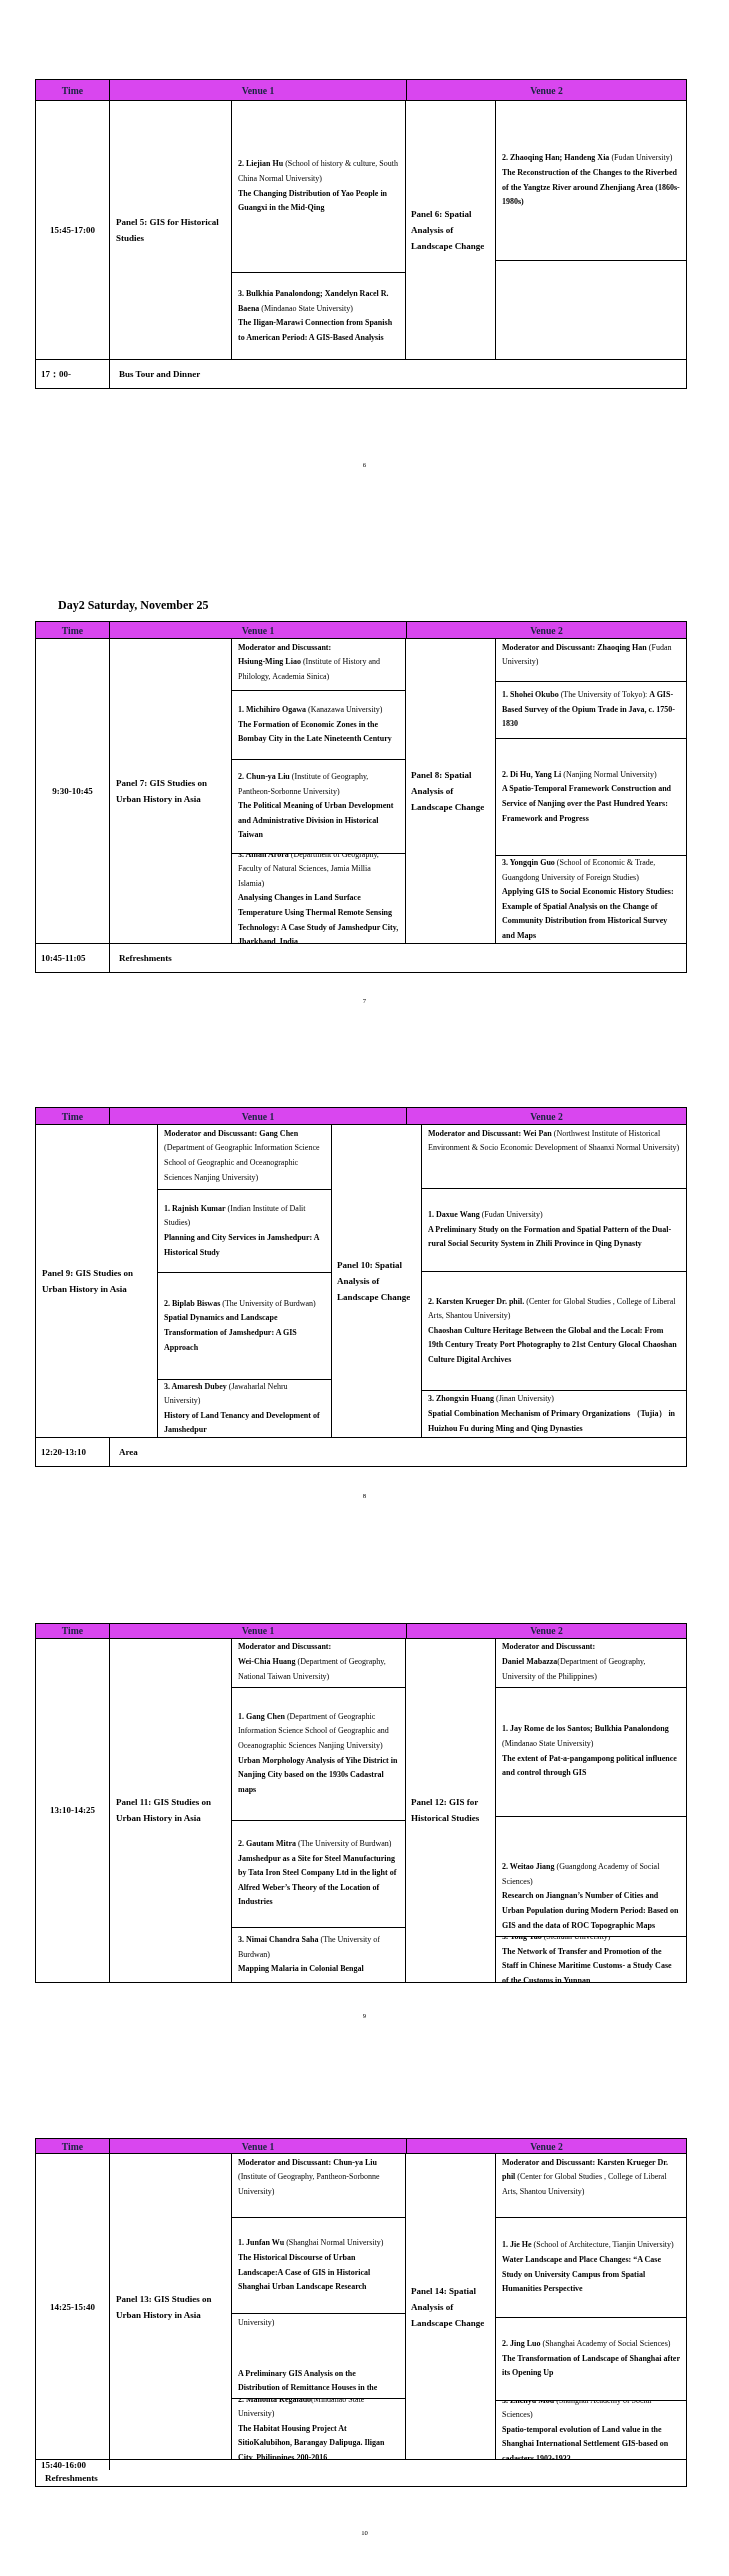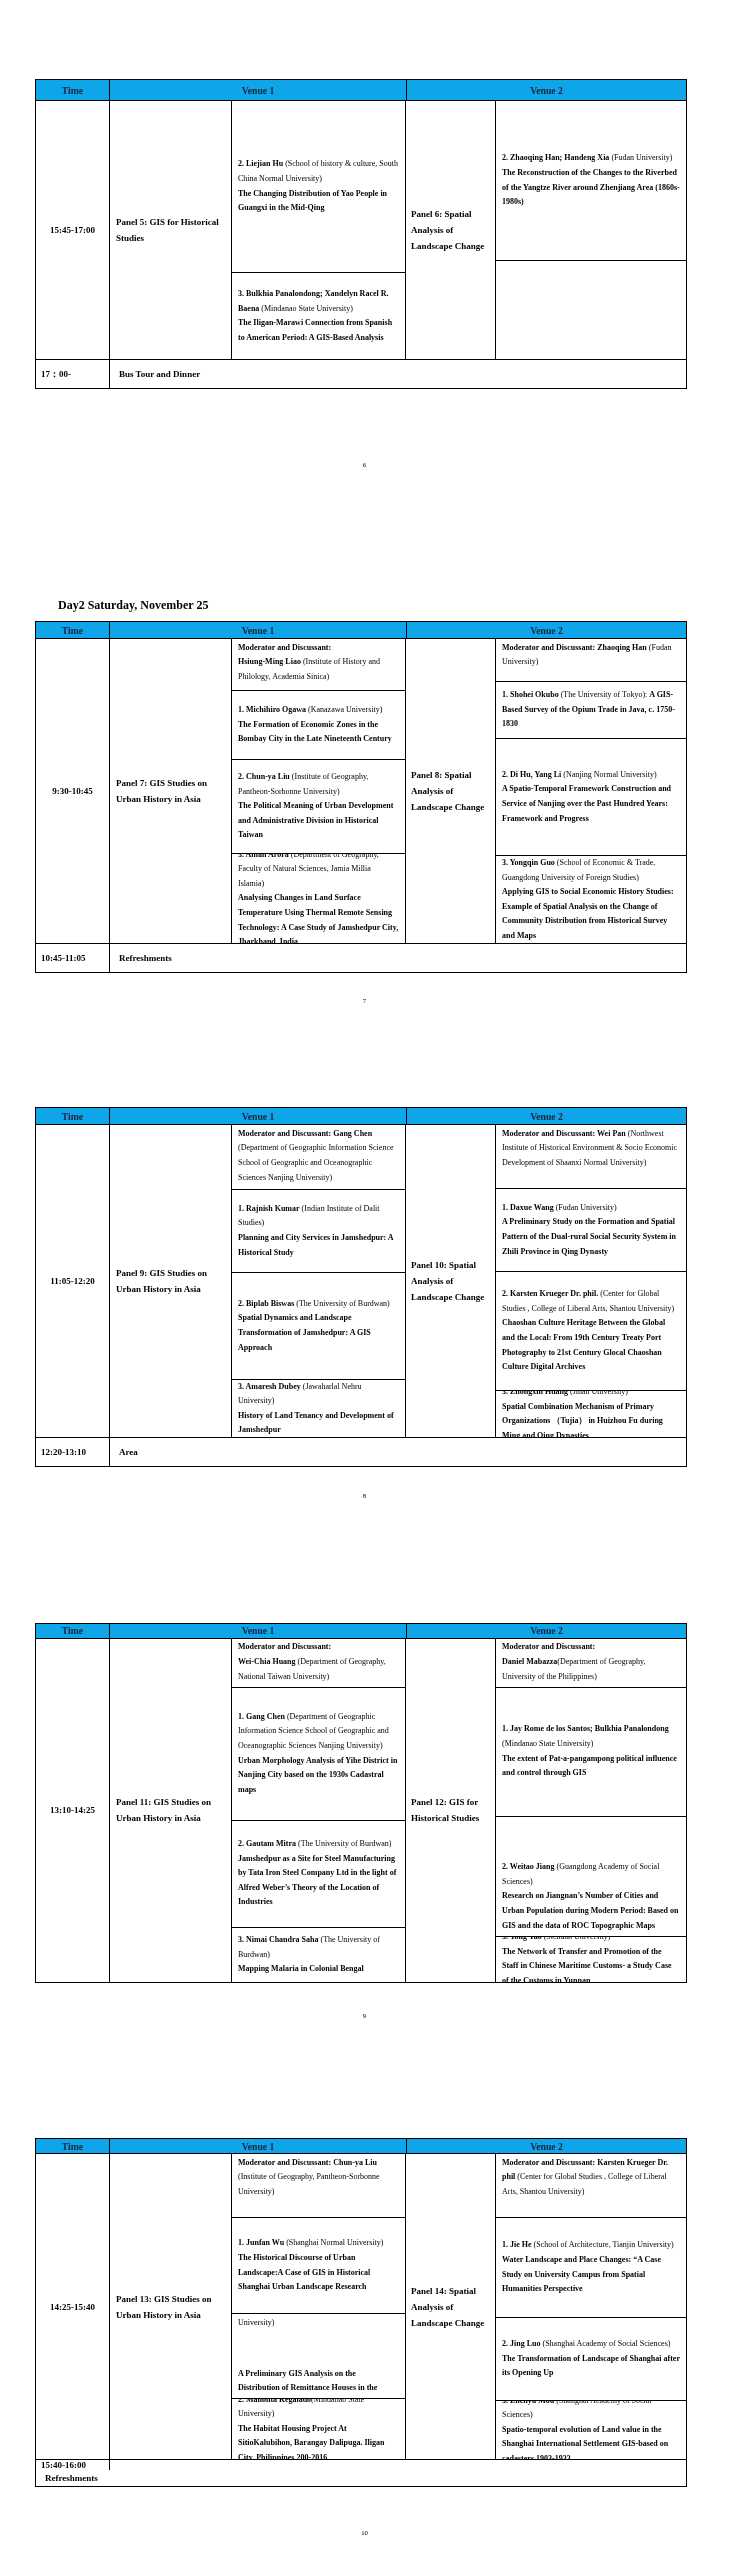--- a/index.html
+++ b/index.html
@@ -1,20 +1,20 @@
 <!DOCTYPE html>
 <html style="font-size:9.7px"><head>
 <meta charset="utf-8">
 <style>
   html,body{margin:0;padding:0;background:#ffffff;}
   .page{position:relative;width:729px;height:2576px;background:#ffffff;
         font-family:"Liberation Serif","DejaVu Serif",serif;color:#000;}
   .sched{position:absolute;left:35px;width:652px;border:1.2px solid #000;
          box-sizing:border-box;display:flex;flex-direction:column;background:#fff;}
-  .hdr{display:flex;flex:0 0 auto;background:#0ea5e9;border-bottom:1.2px solid #000;box-sizing:border-box;}
+  .hdr{display:flex;flex:0 0 auto;background:#d946ef;border-bottom:1.2px solid #000;box-sizing:border-box;}
   .hdr .hcell{display:flex;align-items:center;justify-content:center;
         font-weight:bold;font-size:9.7px;color:#18243f;box-sizing:border-box;}
   .hcell.htime{width:74px;border-right:0.6px solid #000;}
   .hcell.hv1{width:297px;border-right:0.6px solid #000;}
   .hcell.hv2{flex:1;}
   .body{display:flex;flex:1 1 auto;min-height:0;}
   .col{box-sizing:border-box;min-height:0;}
   .timecol{width:74px;border-right:0.6px solid #000;display:flex;align-items:center;
            justify-content:center;font-weight:bold;font-size:9px;}
   .panelcol{width:122px;border-right:0.6px solid #000;display:flex;align-items:center;
@@ -133,21 +133,20 @@
 
   <div class="pagenum" style="top:997px;">7</div>
 
   <div class="sched" style="top:1107px;height:360px;">
     <div class="hdr" style="height:17px;">
       <div class="hcell htime">Time</div>
       <div class="hcell hv1">Venue 1</div>
       <div class="hcell hv2">Venue 2</div>
     </div>
     <div class="body">
-      <div class="col timecol">11:05-12:20</div>
       <div class="col panelcol">Panel 9: GIS Studies on Urban History in Asia</div>
       <div class="col prescol">
         <div class="cell mod" style="flex:0 0 64px;">
             <div class="para"><b>Moderator and Discussant: Gang Chen</b><span> (Department of Geographic Information Science School of Geographic and Oceanographic Sciences Nanjing University)</span></div>
           </div>
         <div class="cell" style="flex:0 0 83px;">
             <div class="para"><b>1. Rajnish Kumar</b><span> (Indian Institute of Dalit Studies)</span></div>
             <div class="para"><b>Planning and City Services in Jamshedpur: A Historical Study</b></div>
           </div>
         <div class="cell" style="flex:0 0 107px;">

